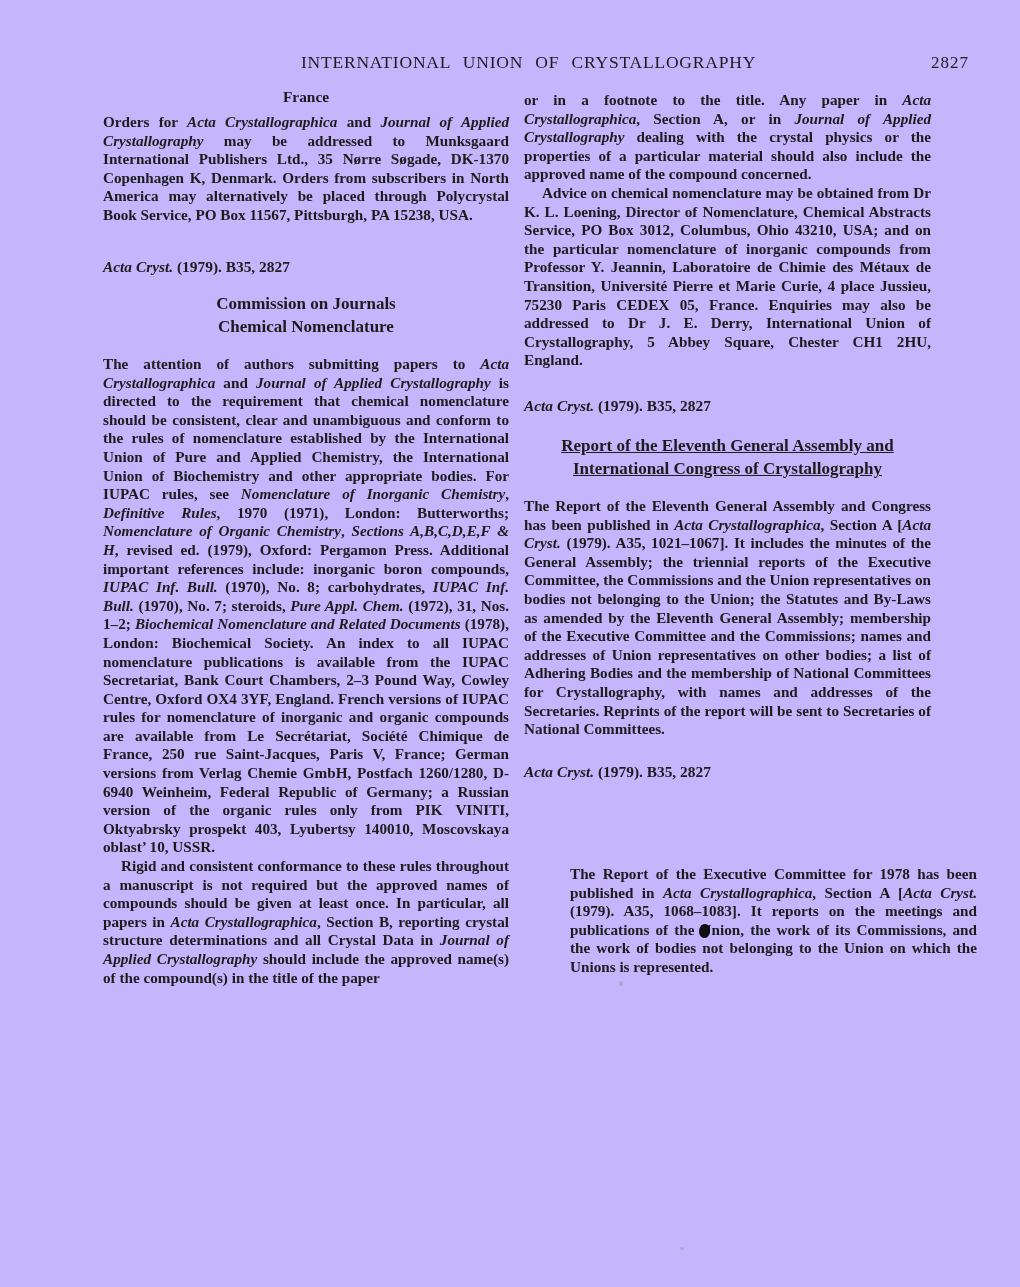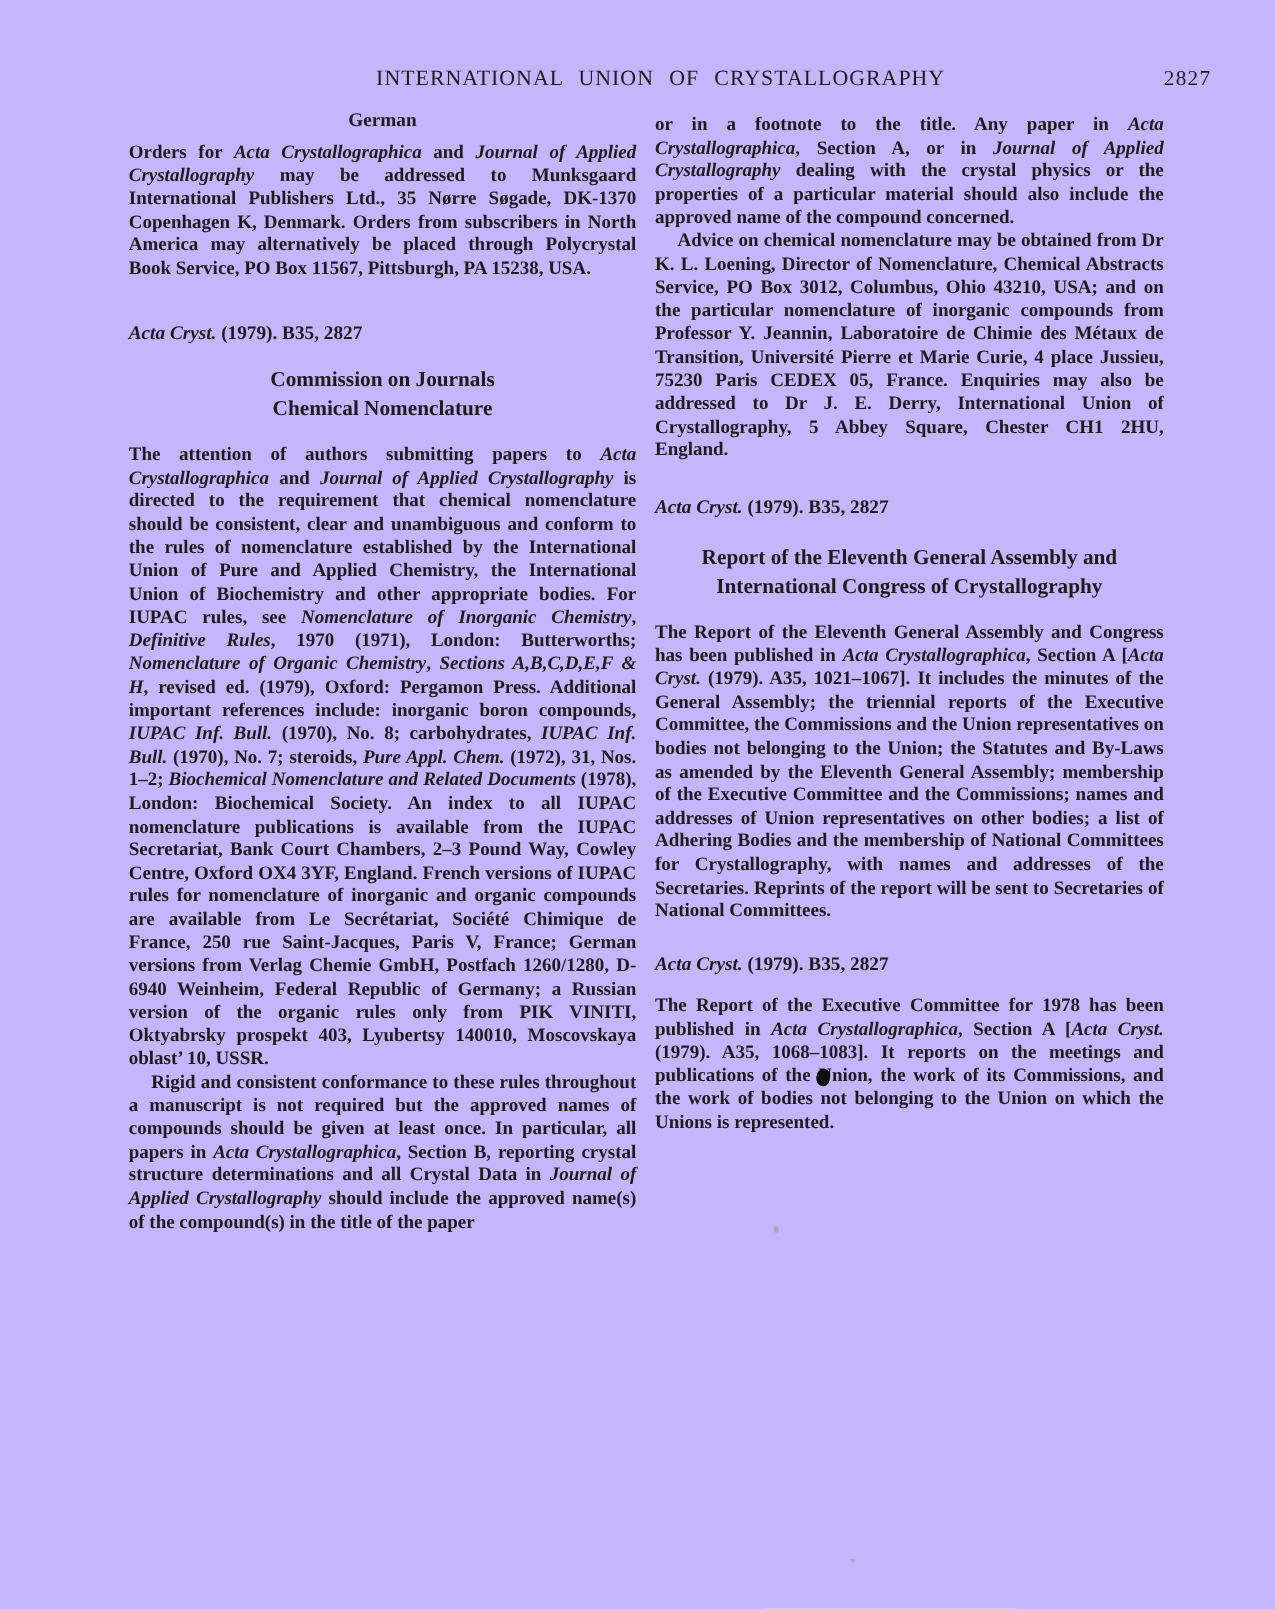--- a/index.html
+++ b/index.html
@@ -23,25 +23,25 @@
   #page-number{position:absolute;top:1px;right:88px;font-size:17px;letter-spacing:1px;text-align:center;}
   
   .lc-orders-head{top:88px;}
   .lc-para-orders{top:113px;}
   .lc-citation{top:258px;}
   .lc-article-head{top:292px;font-family:Liberation Serif, serif;}
   .lc-main{top:355px;}
   
   .rc-flow1{top:91px;}
   .rc-citation2{top:397px;}
-  .rc-head2{top:434px;}
+  .rc-head2{top:434px;text-decoration:underline;}
   .rc-para2{top:497px;}
   .rc-citation3{top:763px;}
   .rc-head3{top:802px;}
-  .rc-para3{top:796px;}
+  .rc-para3{top:865px;margin-left:46px;}
   
   .blot{position:relative;}
   .blot::after{
     content:"";position:absolute;left:-2px;top:3px;width:11px;height:14px;
     background:#0f0f0f;border-radius:55% 45% 50% 50% / 50% 50% 45% 55%;
     transform:rotate(8deg);
   }
   .speck{position:absolute;border-radius:50%;background:#9a9a9a;}
   #speck-1{left:619px;top:981px;width:4px;height:5px;opacity:.55;}
   #speck-2{left:680px;top:1247px;width:4px;height:3px;opacity:.45;}
@@ -50,21 +50,21 @@
 <body>
 
 <div id="page">
 
   <div id="page-header">
     <div id="running-title">INTERNATIONAL UNION OF CRYSTALLOGRAPHY</div>
     <div id="page-number">2827</div>
   </div>
 
   <div id="col-left" class="col">
-    <div class="abs lc-orders-head minor-heading">German</div>
+    <div class="abs lc-orders-head minor-heading">France</div>
     <div class="abs lc-para-orders bt"><span>Orders for </span><i>Acta Crystallographica</i><span> and </span><i>Journal of Applied Crystallography</i><span> may be addressed to Munksgaard International Publishers Ltd., 35 Nørre Søgade, DK-1370 Copenhagen K, Denmark. Orders from subscribers in North America may alternatively be placed through Polycrystal Book Service, PO Box 11567, Pittsburgh, PA 15238, USA.</span></div>
     <div class="abs lc-citation citation"><i>Acta Cryst.</i><span> (1979). B</span><b>35</b><span>, 2827</span></div>
     <div class="abs lc-article-head article-heading">
       <div>Commission on Journals</div>
       <div>Chemical Nomenclature</div>
     </div>
     <div class="abs lc-main">
       <div class="bt"><span>The attention of authors submitting papers to </span><i>Acta Crystallographica</i><span> and </span><i>Journal of Applied Crystallography</i><span> is directed to the requirement that chemical nomenclature should be consistent, clear and unambiguous and conform to the rules of nomenclature established by the International Union of Pure and Applied Chemistry, the International Union of Biochemistry and other appropriate bodies. For IUPAC rules, see </span><i>Nomenclature of Inorganic Chemistry</i><span>, </span><i>Definitive Rules</i><span>, 1970 (1971), London: Butterworths; </span><i>Nomenclature of Organic Chemistry</i><span>, </span><i>Sections A,B,C,D,E,F &amp; H</i><span>, revised ed. (1979), Oxford: Pergamon Press. Additional important references include: inorganic boron compounds, </span><i>IUPAC Inf. Bull.</i><span> (1970), No. 8; carbohydrates, </span><i>IUPAC Inf. Bull.</i><span> (1970), No. 7; steroids, </span><i>Pure Appl. Chem.</i><span> (1972), </span><b>31</b><span>, Nos. 1–2; </span><i>Biochemical Nomenclature and Related Documents</i><span> (1978), London: Biochemical Society. An index to all IUPAC nomenclature publications is available from the IUPAC Secretariat, Bank Court Chambers, 2–3 Pound Way, Cowley Centre, Oxford OX4 3YF, England. French versions of IUPAC rules for nomenclature of inorganic and organic compounds are available from Le Secrétariat, Société Chimique de France, 250 rue Saint-Jacques, Paris V, France; German versions from Verlag Chemie GmbH, Postfach 1260/1280, D-6940 Weinheim, Federal Republic of Germany; a Russian version of the organic rules only from PIK VINITI, Oktyabrsky prospekt 403, Lyubertsy 140010, Moscovskaya oblast’ 10, USSR.</span></div>
       <div class="bt indent"><span>Rigid and consistent conformance to these rules throughout a manuscript is not required but the approved names of compounds should be given at least once. In particular, all papers in </span><i>Acta Crystallographica</i><span>, Section B, reporting crystal structure determinations and all Crystal Data in </span><i>Journal of Applied Crystallography</i><span> should include the approved name(s) of the compound(s) in the title of the paper</span></div>
     </div>

